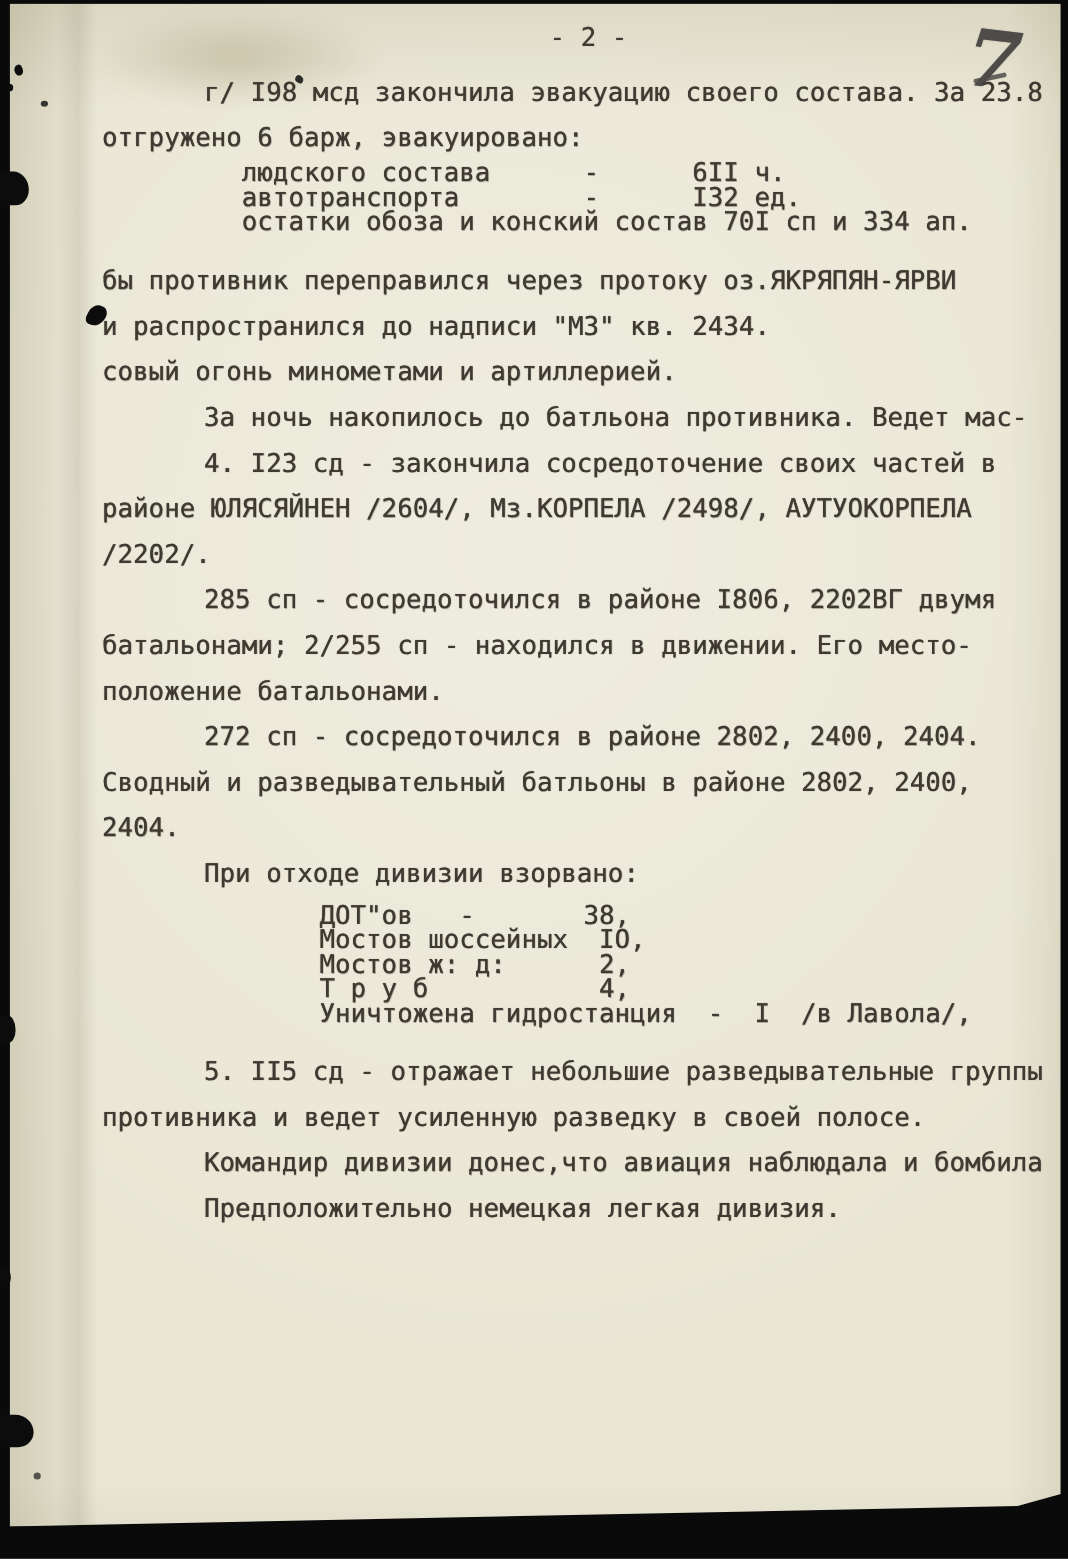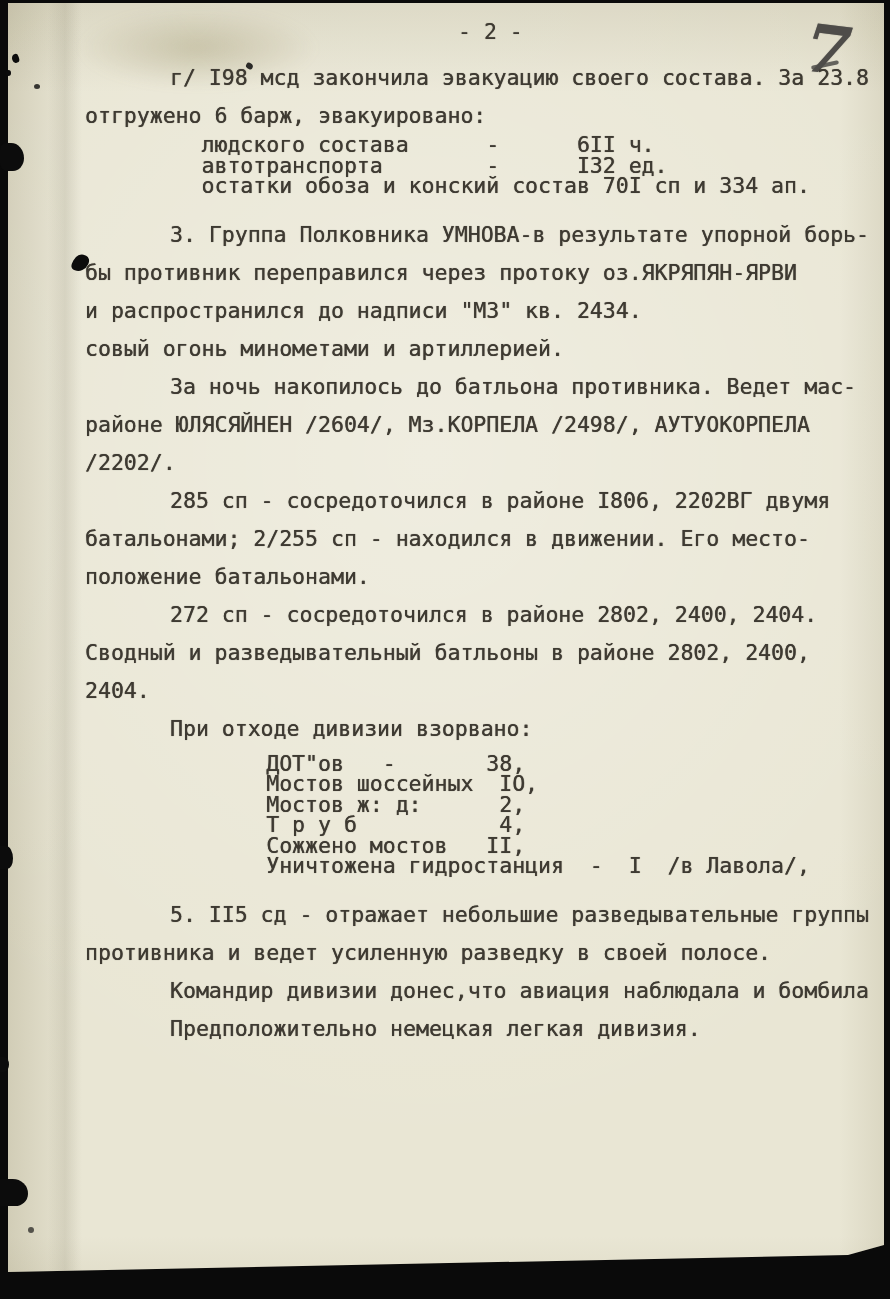--- a/index.html
+++ b/index.html
@@ -91,29 +91,29 @@
       <div class="block para" data-name="section-198msd">
         <div class="line fl" data-name="text-line">г/ I98 мсд закончила эвакуацию своего состава. За 23.8</div>
         <div class="line" data-name="text-line">отгружено 6 барж, эвакуировано:</div>
       </div>
       <div class="block tight" data-name="evacuation-stats">
         <div class="line" data-name="text-line">         людского состава      -      6II ч.</div>
         <div class="line" data-name="text-line">         автотранспорта        -      I32 ед.</div>
         <div class="line" data-name="text-line">         остатки обоза и конский состав 70I сп и 334 ап.</div>
       </div>
       <div class="block para" data-name="section-umnov-group">
-        <div class="line fl" data-name="text-line">3. Группа Полковника УМНОВА-в результате упорной борь-</div>
         <div class="line" data-name="text-line">бы противник переправился через протоку оз.ЯКРЯПЯН-ЯРВИ</div>
         <div class="line" data-name="text-line">и распространился до надписи "МЗ" кв. 2434.</div>
       </div>
       <div class="block para" data-name="section-night-report">
         <div class="line" data-name="text-line">совый огонь минометами и артиллерией.</div>
         <div class="line fl" data-name="text-line">За ночь накопилось до батльона противника. Ведет мас-</div>
       </div>
       <div class="block para" data-name="section-123sd">
+        <div class="line fl" data-name="text-line">4. I23 сд - закончила сосредоточение своих частей в</div>
         <div class="line" data-name="text-line">районе ЮЛЯСЯЙНЕН /2604/, Мз.КОРПЕЛА /2498/, АУТУОКОРПЕЛА</div>
         <div class="line" data-name="text-line">/2202/.</div>
       </div>
       <div class="block para" data-name="section-255sp">
         <div class="line fl" data-name="text-line">285 сп - сосредоточился в районе I806, 2202ВГ двумя</div>
         <div class="line" data-name="text-line">батальонами; 2/255 сп - находился в движении. Его место-</div>
         <div class="line" data-name="text-line">положение батальонами.</div>
       </div>
       <div class="block para" data-name="section-272sp">
         <div class="line fl" data-name="text-line">272 сп - сосредоточился в районе 2802, 2400, 2404.</div>
@@ -121,21 +121,20 @@
         <div class="line" data-name="text-line">2404.</div>
       </div>
       <div class="block para" data-name="section-demolition-intro">
         <div class="line fl" data-name="text-line">При отходе дивизии взорвано:</div>
       </div>
       <div class="block tight" data-name="demolition-list">
         <div class="line" data-name="text-line">              ДОТ"ов   -       38,</div>
         <div class="line" data-name="text-line">              Мостов шоссейных  IO,</div>
         <div class="line" data-name="text-line">              Мостов ж: д:      2,</div>
         <div class="line" data-name="text-line">              Т р у б           4,</div>
-        <div class="line" data-name="text-line">              Сожжено мостов   II,</div>
         <div class="line" data-name="text-line">              Уничтожена гидростанция  -  I  /в Лавола/,</div>
       </div>
       <div class="block para" data-name="section-115sd">
         <div class="line fl" data-name="text-line">5. II5 сд - отражает небольшие разведывательные группы</div>
         <div class="line" data-name="text-line">противника и ведет усиленную разведку в своей полосе.</div>
       </div>
       <div class="block para" data-name="section-aviation">
         <div class="line fl" data-name="text-line">Командир дивизии донес,что авиация наблюдала и бомбила</div>
       </div>
       <div class="block para" data-name="section-conclusion">

